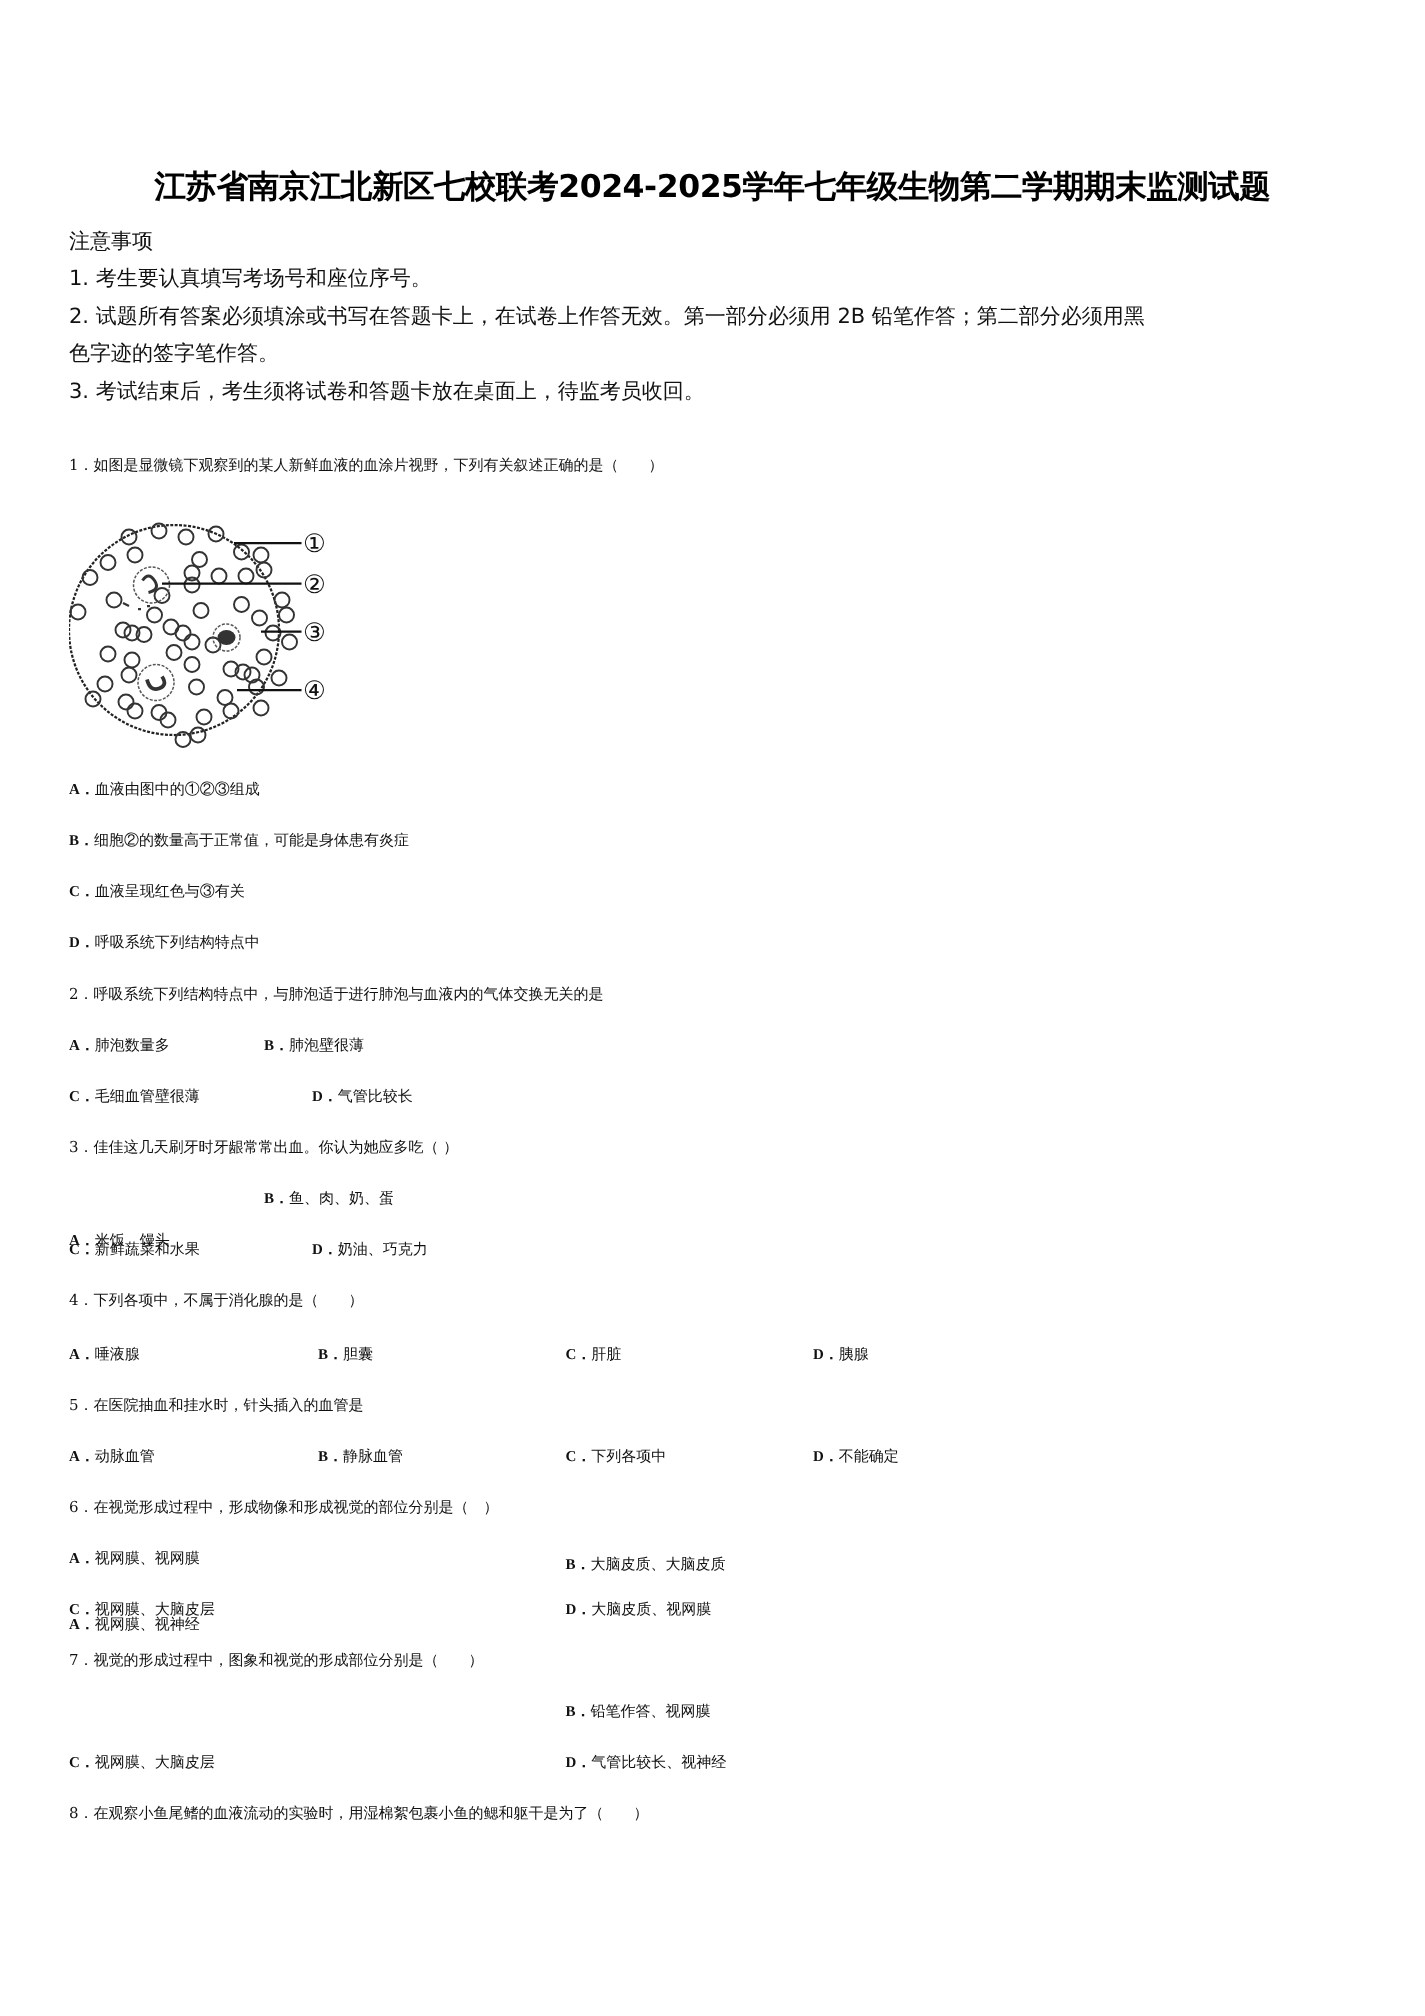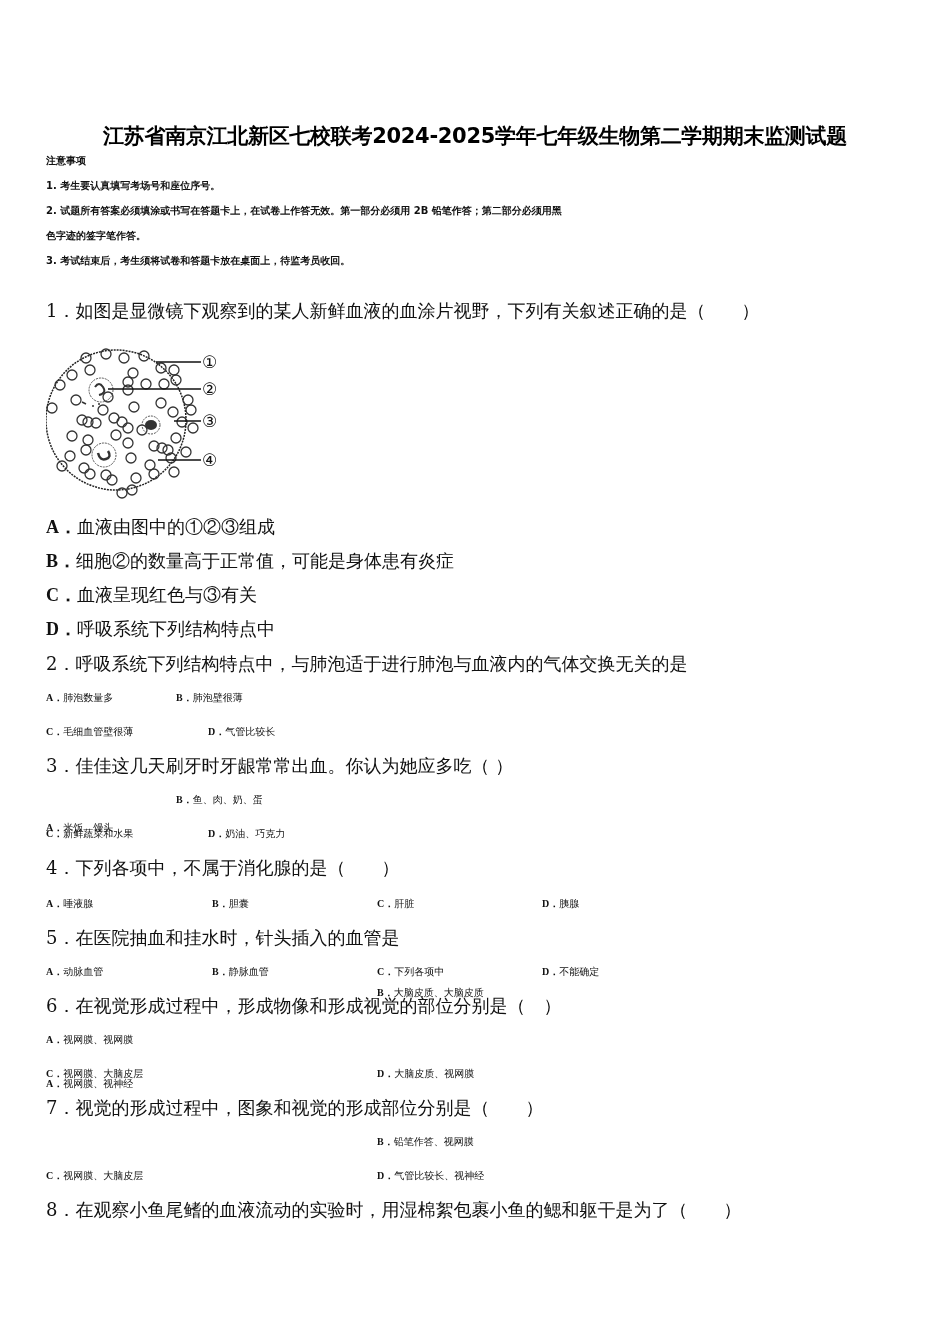--- a/index.html
+++ b/index.html
@@ -1,22 +1,22 @@
 <!DOCTYPE html>
 <html><head>
 <meta charset="utf-8">
 <style>
   html, body { margin: 0; padding: 0; background: #ffffff; }
   body { width: 950px; height: 1344px; position: relative; overflow: hidden;
          font-family: "DejaVu Serif", "Liberation Serif", serif; color: #111; }
   .title { position: absolute; left: 0; width: 950px; top: 110px; text-align: center;
            font-family: "DejaVu Sans", "Liberation Sans", sans-serif; font-weight: bold;
-           font-size: 21px; letter-spacing: -0.3px; color: #000; margin-top: 12px; }
-  .line { position: absolute; left: 46px; font-size: 18px; white-space: nowrap; line-height: 18px; }
-  .notice { font-family: "DejaVu Sans", "Liberation Sans", sans-serif; font-size: 10px; font-weight: bold; }
+           font-size: 21px; letter-spacing: -0.3px; color: #000; }
+  .line { position: absolute; left: 46px; font-size: 10px; white-space: nowrap; line-height: 18px; }
+  .notice { font-family: "DejaVu Sans", "Liberation Sans", sans-serif; font-size: 14px; }
   .opt-letter { font-weight: bold; font-family: "Liberation Serif", "DejaVu Serif", serif; }
   .opt { position: absolute; font-size: 10px; white-space: nowrap; line-height: 18px; }
   .figure { position: absolute; left: 46px; top: 340px; width: 180px; height: 160px; }
 </style>
 </head>
 <body>
 
 <div class="title">江苏省南京江北新区七校联考2024-2025学年七年级生物第二学期期末监测试题</div>
 
 <div>
@@ -158,21 +158,21 @@
   <div class="line" style="top:929px">5．在医院抽血和挂水时，针头插入的血管是</div>
   <div class="opt" style="left:46px;top:963px"><span class="opt-letter">A．</span><span>动脉血管</span></div>
   <div class="opt" style="left:212px;top:963px"><span class="opt-letter">B．</span><span>静脉血管</span></div>
   <div class="opt" style="left:377px;top:963px"><span class="opt-letter">C．</span><span>下列各项中</span></div>
   <div class="opt" style="left:542px;top:963px"><span class="opt-letter">D．</span><span>不能确定</span></div>
 </div>
 
 <div>
   <div class="line" style="top:997px">6．在视觉形成过程中，形成物像和形成视觉的部位分别是（　）</div>
   <div class="opt" style="left:46px;top:1031px"><span class="opt-letter">A．</span><span>视网膜、视网膜</span></div>
-  <div class="opt" style="left:377px;top:984px"><span class="opt-letter">B．</span><span>大脑皮质、大脑皮质</span></div>
+  <div class="opt" style="left:377px;top:1035px"><span class="opt-letter">B．</span><span>大脑皮质、大脑皮质</span></div>
   <div class="opt" style="left:46px;top:1065px"><span class="opt-letter">C．</span><span>视网膜、大脑皮层</span></div>
   <div class="opt" style="left:377px;top:1065px"><span class="opt-letter">D．</span><span>大脑皮质、视网膜</span></div>
 </div>
 
 <div>
   <div class="line" style="top:1099px">7．视觉的形成过程中，图象和视觉的形成部位分别是（　　）</div>
   <div class="opt" style="left:46px;top:1075px"><span class="opt-letter">A．</span><span>视网膜、视神经</span></div>
   <div class="opt" style="left:377px;top:1133px"><span class="opt-letter">B．</span><span>铅笔作答、视网膜</span></div>
   <div class="opt" style="left:46px;top:1167px"><span class="opt-letter">C．</span><span>视网膜、大脑皮层</span></div>
   <div class="opt" style="left:377px;top:1167px"><span class="opt-letter">D．</span><span>气管比较长、视神经</span></div>

